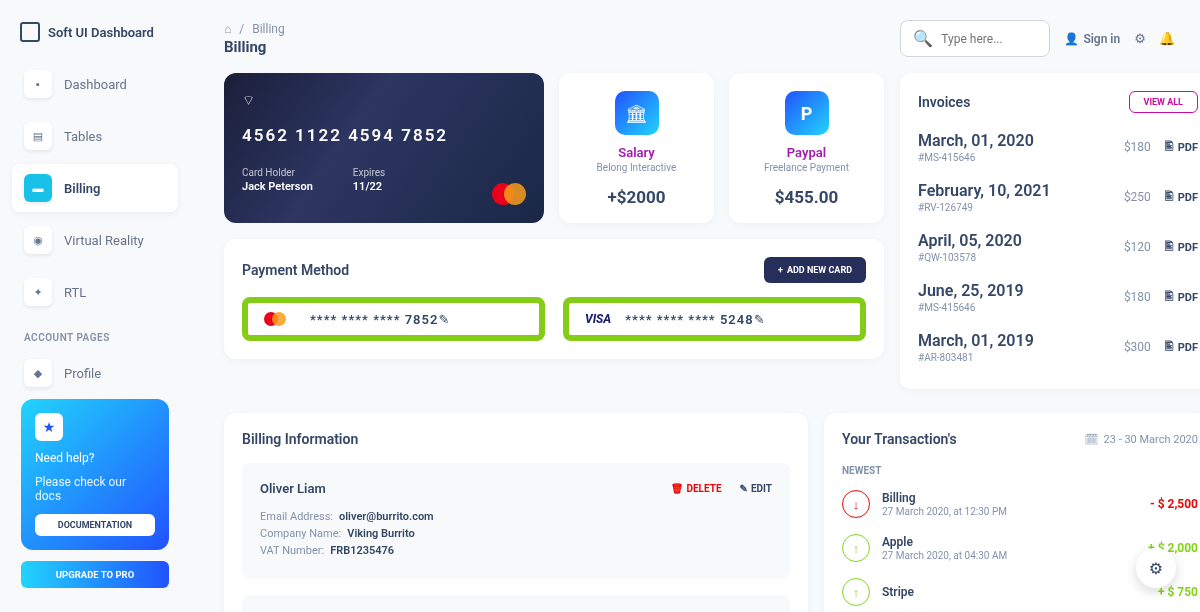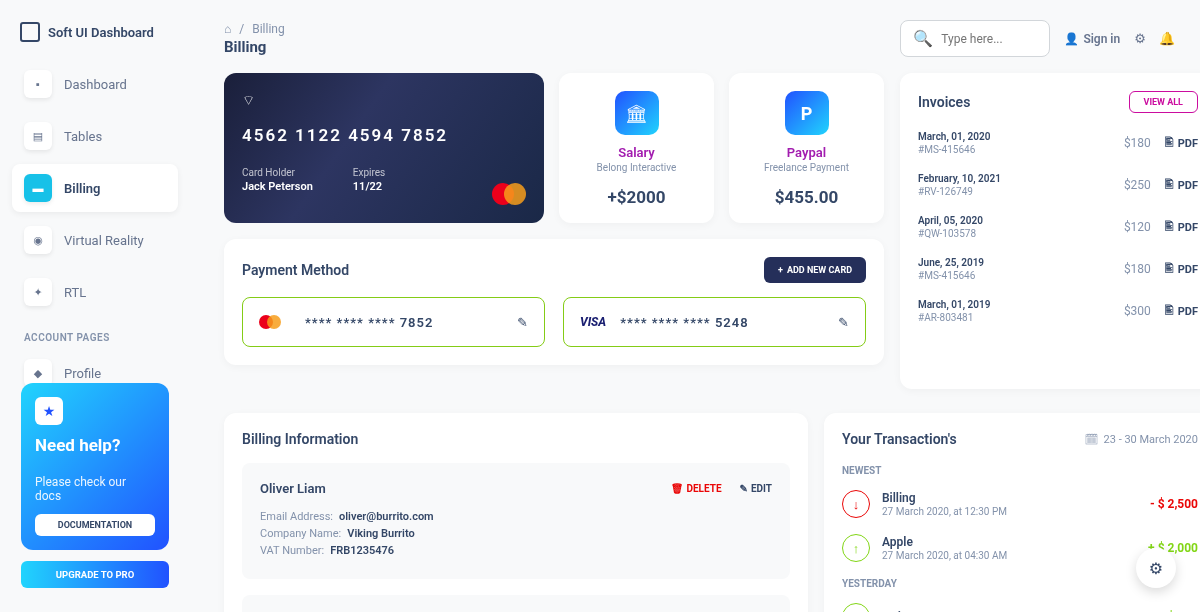--- a/index.html
+++ b/index.html
@@ -8,21 +8,21 @@
 .brand{display:flex;align-items:center;gap:8px;padding:6px 8px;margin-bottom:12px}
 .brand-icon{width:20px;height:20px;border:2px solid #344767;border-radius:3px;position:relative}
 .brand-text{font-size:13px;font-weight:600;color:#344767}
 .nav-item{display:flex;align-items:center;gap:12px;padding:10px 12px;border-radius:8px;font-size:13px;color:#67748e;cursor:pointer;margin-bottom:4px}
 .nav-item.active{background:#fff;color:#344767;font-weight:600;box-shadow:0 2px 6px rgba(0,0,0,0.06)}
 .nav-icon{width:28px;height:28px;border-radius:6px;background:#fff;display:flex;align-items:center;justify-content:center;box-shadow:0 2px 4px rgba(0,0,0,0.08);font-size:11px}
 .nav-item.active .nav-icon{background:#17c1e8;color:#fff}
 .section-label{font-size:10px;font-weight:600;color:#8392ab;letter-spacing:0.5px;padding:12px 12px 6px}
 .help-card{position:absolute;bottom:62px;left:21px;width:148px;background:linear-gradient(135deg,#21d4fd,#2152ff);border-radius:12px;padding:14px;color:#fff}
 .help-star{width:28px;height:28px;background:#fff;border-radius:6px;display:flex;align-items:center;justify-content:center;color:#2152ff;margin-bottom:10px;font-size:14px}
-.help-title{font-size:17px;font-weight:700;margin-bottom:20px}
+.help-title{font-size:12px;font-weight:400;margin-bottom:10px}
 .help-sub{font-size:12px;opacity:0.9;margin-bottom:10px}
 .help-btn{background:#fff;color:#344767;border:none;border-radius:6px;padding:6px 10px;font-size:9px;font-weight:700;width:100%;cursor:pointer}
 .upgrade-btn{position:absolute;bottom:24px;left:21px;width:148px;background:linear-gradient(90deg,#21d4fd,#2152ff);color:#fff;border:none;border-radius:6px;padding:8px;font-size:9.5px;font-weight:700;cursor:pointer}
 .main{position:absolute;left:200px;top:0;width:1000px;height:612px}
 .topbar{display:flex;align-items:center;justify-content:space-between;padding:20px 24px 8px}
 .crumbs{display:flex;align-items:center;gap:8px;font-size:12px;color:#8392ab}
 .page-title{font-size:15px;font-weight:700;color:#344767;margin-top:2px}
 .topright{display:flex;align-items:center;gap:14px}
 .search{display:flex;align-items:center;background:#fff;border:1px solid #d2d6da;border-radius:8px;padding:8px 12px;width:150px}
 .search input{border:none;outline:none;font-size:12px;margin-left:8px;width:100px;color:#8392ab}
@@ -44,33 +44,33 @@
 .stat{padding:18px 14px;text-align:center;height:150px}
 .stat-icon{width:44px;height:44px;background:linear-gradient(135deg,#2152ff,#21d4fd);border-radius:10px;margin:0 auto 10px;display:flex;align-items:center;justify-content:center;color:#fff;font-size:18px}
 .stat-title{font-size:13px;font-weight:600;color:#a21caf;margin-bottom:2px}
 .stat-sub{font-size:10px;color:#8392ab;margin-bottom:14px}
 .stat-amt{font-size:17px;font-weight:700;color:#344767}
 .payment{padding:18px;margin-top:16px}
 .payment-head{display:flex;justify-content:space-between;align-items:center;margin-bottom:14px}
 .sec-title{font-size:14px;font-weight:600;color:#344767}
 .addcard{background:#252f5a;color:#fff;border:none;border-radius:6px;padding:8px 14px;font-size:9px;font-weight:700;cursor:pointer;display:flex;align-items:center;gap:4px}
 .pm-row{display:grid;grid-template-columns:1fr 1fr;gap:18px}
-.pm{border:1px solid #84cc16;border-radius:8px;padding:14px 16px;display:flex;align-items:center;justify-content:space-between}
+.pm{border:6px solid #84cc16;border-radius:8px;padding:6px 16px;display:flex;align-items:center;}
 .pm-left{display:flex;align-items:center;gap:14px}
 .pm-logo{width:32px;height:20px;display:flex;align-items:center}
 .pm-logo.mc-s{display:flex}
 .pm-logo.mc-s span{width:14px;height:14px;border-radius:50%}
 .visa{font-size:12px;font-weight:800;color:#1a1f71;font-style:italic}
 .pm-num{font-size:13px;font-weight:600;color:#344767;letter-spacing:1px}
 .edit-i{font-size:13px;color:#344767;cursor:pointer}
 .invoices{padding:18px;height:316px}
 .inv-head{display:flex;justify-content:space-between;align-items:center;margin-bottom:18px}
 .viewall{border:1px solid #cb0c9f;color:#cb0c9f;background:transparent;border-radius:6px;padding:5px 14px;font-size:9px;font-weight:700;cursor:pointer}
 .inv-item{display:flex;justify-content:space-between;align-items:center;margin-bottom:18px}
-.inv-date{font-size:10px;font-weight:600;color:#344767;margin-bottom:2px}
+.inv-date{font-size:16px;font-weight:600;color:#344767;margin-bottom:2px}
 .inv-id{font-size:10px;color:#8392ab}
 .inv-right{display:flex;align-items:center;gap:14px}
 .inv-amt{font-size:12px;color:#8392ab}
 .inv-pdf{font-size:11px;font-weight:700;color:#344767;display:flex;align-items:center;gap:4px;cursor:pointer}
 .row2{display:grid;grid-template-columns:584px 392px;gap:16px;margin-top:16px;padding:0 24px}
 .billing-info{padding:18px}
 .bi-item{background:#f8f9fa;border-radius:8px;padding:18px;margin-bottom:16px}
 .bi-head{display:flex;justify-content:space-between;align-items:center;margin-bottom:14px}
 .bi-name{font-size:13px;font-weight:600;color:#344767}
 .bi-actions{display:flex;gap:18px}
@@ -341,21 +341,20 @@
       <div class="t-item">
           <div class="t-left">
             <div class="t-icon up">↑</div>
             <div>
               <div class="t-name">Apple</div>
               <div class="t-time">27 March 2020, at 04:30 AM</div>
             </div>
           </div>
           <div class="t-amt pos">+ $ 2,000</div>
         </div>
-      <div class="trans-sec">YESTERDAY</div>
       <div class="t-item">
           <div class="t-left">
             <div class="t-icon up">↑</div>
             <div>
               <div class="t-name">Stripe</div>
               <div class="t-time"></div>
             </div>
           </div>
           <div class="t-amt pos">+ $ 750</div>
         </div>

